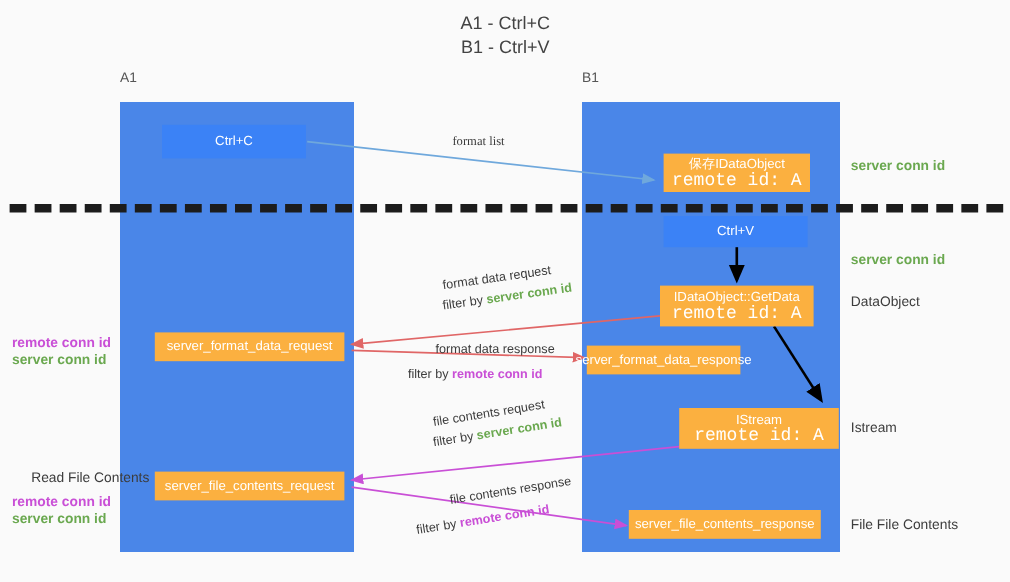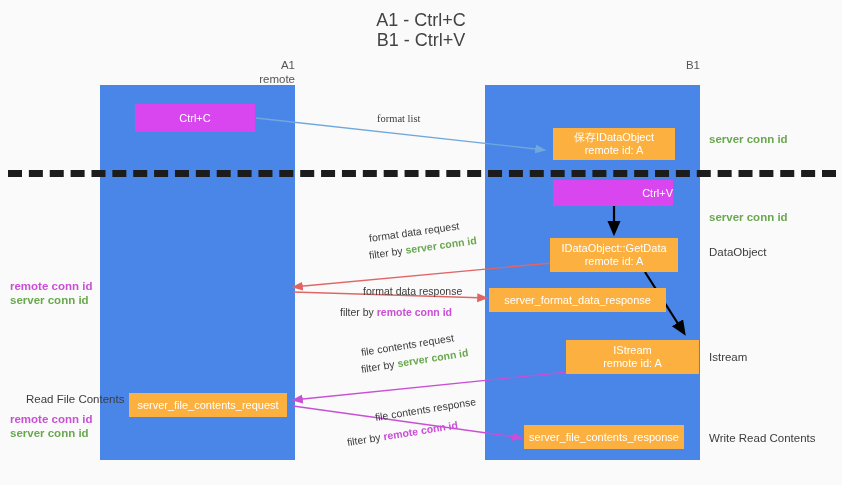--- a/index.html
+++ b/index.html
@@ -9,48 +9,48 @@
     font-family:"Liberation Sans","DejaVu Sans",sans-serif;
     position:relative;
     overflow:hidden;
     -webkit-font-smoothing:antialiased;
   }
   #stage{position:absolute;left:0;top:0;width:842px;height:485px;}
 
   
   .title{
     position:absolute;left:0;top:10px;width:842px;
-    text-align:center;color:#434343;font-size:18px;line-height:20px;
+    text-align:center;color:#434343;font-size:15px;line-height:20px;
   }
 
   
   .lane-head{
-    position:absolute;text-align:right;color:#555;font-size:11.5px;line-height:14px;
+    position:absolute;text-align:left;color:#555;font-size:11.5px;line-height:14px;
   }
 
   
   .lane{position:absolute;background:#4a86e8;}
   #lane-a{left:100px;top:85px;width:195px;height:375px;}
   #lane-b{left:485px;top:85px;width:215px;height:375px;}
 
   
   .divider{
     position:absolute;left:8px;top:170px;width:828px;height:0;
     border-top:7px dashed #1c1c1c;
   }
 
   
   .box{
     position:absolute;box-sizing:border-box;
     display:flex;flex-direction:column;align-items:center;justify-content:center;
     color:#fff;font-size:11px;line-height:13px;text-align:center;
   }
-  .box.green{background:#d946ef;}
+  .box.green{background:#3b82f6;}
   .box.orange{background:#fbb040;}
-  .box .l2{font-size:11px;}
+  .box .l2{font-size:15px;font-family:Liberation Mono, monospace;}
 
   
   .side{position:absolute;font-size:11.5px;line-height:14px;}
   .side.black{color:#3c3c3c;}
   .side.green{color:#6aa84f;font-weight:bold;}
   .side.purple{color:#c94fd6;font-weight:bold;}
 
   
   .cap{position:absolute;font-size:10.5px;line-height:14px;color:#3c3c3c;white-space:nowrap;}
   .cap .g{color:#6aa84f;font-weight:bold;}
@@ -65,21 +65,20 @@
 
 <div id="stage">
 
   <div class="title">
     <div>A1 - Ctrl+C</div>
     <div>B1 - Ctrl+V</div>
   </div>
 
   <div class="lane-head" style="left:100px;top:58px;width:195px;">
     <div>A1</div>
-    <div>remote</div>
   </div>
   <div class="lane-head" style="left:485px;top:58px;width:215px;">
     <div>B1</div>
   </div>
 
   <div class="lane" id="lane-a"></div>
   <div class="lane" id="lane-b"></div>
 
   <svg class="arrows" viewBox="0 0 842 485">
     <defs>
@@ -116,56 +115,59 @@
 
   <div class="box green" style="left:135px;top:104px;width:120px;height:28px;">
     <div>Ctrl+C</div>
   </div>
 
   <div class="box orange" style="left:553px;top:128px;width:122px;height:32px;">
     <div>保存IDataObject</div>
     <div class="l2">remote id: A</div>
   </div>
 
-  <div class="box green" style="left:553px;top:180px;width:120px;height:26px;align-items:flex-end;">
+  <div class="box green" style="left:553px;top:180px;width:120px;height:26px;">
     <div>Ctrl+V</div>
   </div>
 
   <div class="box orange" style="left:550px;top:238px;width:128px;height:34px;">
     <div>IDataObject::GetData</div>
     <div class="l2">remote id: A</div>
   </div>
 
   <div class="box orange" style="left:566px;top:340px;width:133px;height:34px;">
     <div>IStream</div>
     <div class="l2">remote id: A</div>
   </div>
 
+  <div class="box orange" style="left:129px;top:277px;width:158px;height:24px;">
+    <div>server_format_data_request</div>
+  </div>
 
-  <div class="box orange" style="left:489px;top:288px;width:177px;height:24px;">
+  <div class="box orange" style="left:489px;top:288px;width:128px;height:24px;">
     <div>server_format_data_response</div>
   </div>
 
   <div class="box orange" style="left:524px;top:425px;width:160px;height:24px;">
     <div>server_file_contents_response</div>
   </div>
 
   <div class="box orange" style="left:129px;top:393px;width:158px;height:24px;">
     <div>server_file_contents_request</div>
   </div>
 
   <div class="side green" style="left:709px;top:132px;">server conn id</div>
 
   <div class="side green" style="left:709px;top:210px;">server conn id</div>
 
   <div class="side black" style="left:709px;top:245px;">DataObject</div>
 
   <div class="side black" style="left:709px;top:350px;">Istream</div>
 
-  <div class="side black" style="left:709px;top:431px;">Write Read Contents</div>
+  <div class="side black" style="left:709px;top:431px;">File File Contents</div>
 
   <div class="side purple" style="left:10px;top:279px;">remote conn id</div>
   <div class="side green" style="left:10px;top:293px;">server conn id</div>
 
   <div class="side black" style="left:10px;top:392px;margin-left:16px;">Read File Contents</div>
   <div class="side purple" style="left:10px;top:412px;">remote conn id</div>
   <div class="side green" style="left:10px;top:426px;">server conn id</div>
 
   <div class="cap" style="left:377px;top:112px;font-family:Liberation Serif, serif;">format list</div>
 

